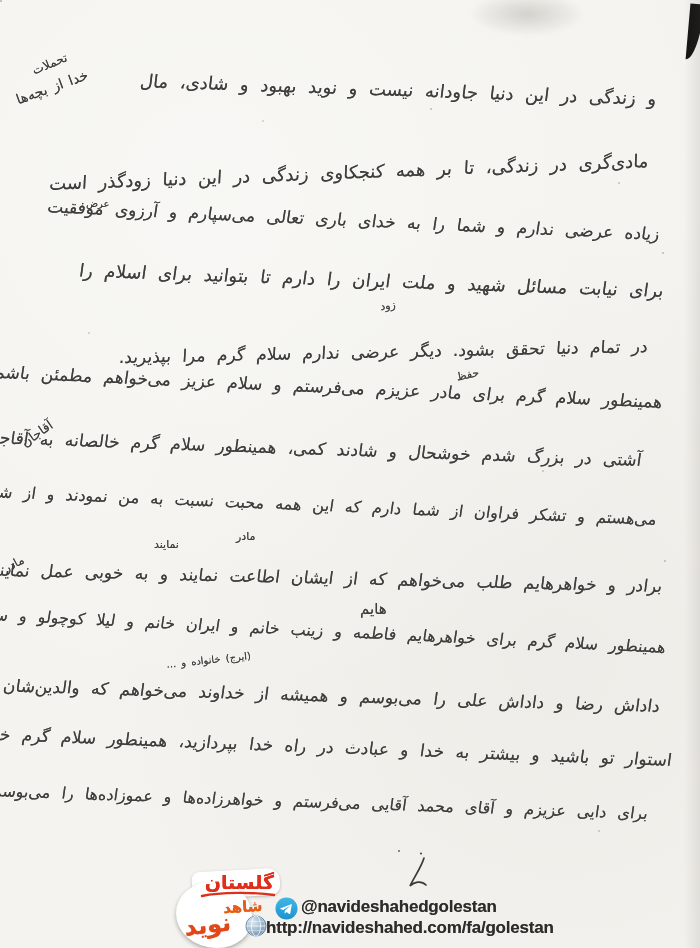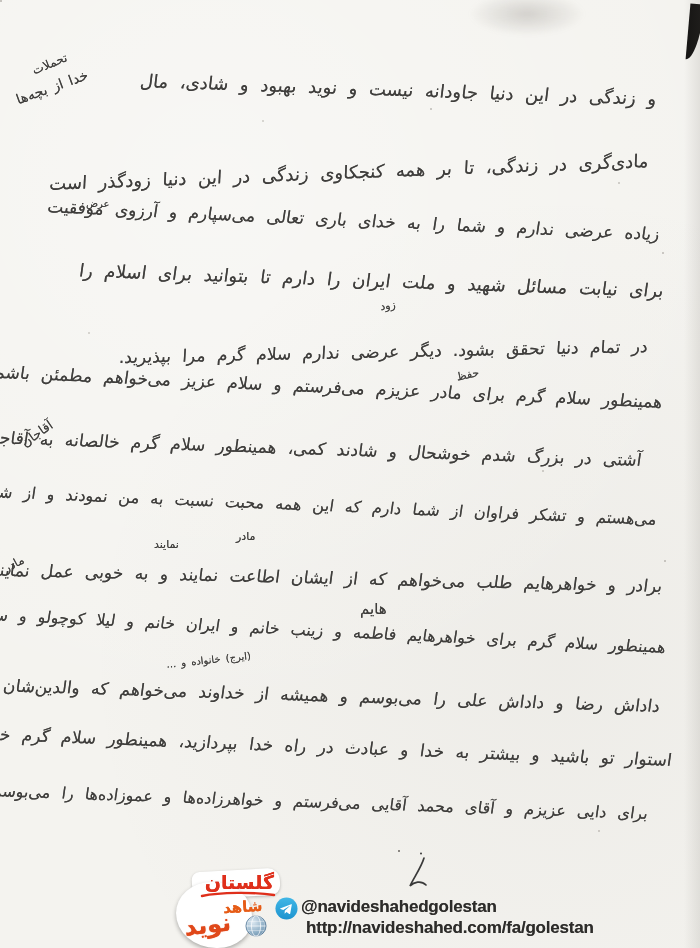--- a/index.html
+++ b/index.html
@@ -87,21 +87,21 @@
   .logo-navid{position:absolute;left:8px;top:42px;font-size:24px;font-weight:bold;
     color:#e0481a;direction:rtl;transform:rotate(-7deg);
     text-shadow:0 0 .8px #e0481a;}
   .tg-icon{position:absolute;left:275px;top:897px;width:23px;height:23px;}
   .globe-icon{position:absolute;left:245px;top:915px;width:22px;height:22px;}
   .handle-text{position:absolute;left:301px;top:897px;
     font-family:"Liberation Sans",sans-serif;font-weight:bold;font-size:17px;
     color:#2d2c2a;letter-spacing:-.2px;text-shadow:0 0 .5px rgba(45,44,42,.6);text-align:right;}
   .url-text{position:absolute;left:266px;top:918px;
     font-family:"Liberation Sans",sans-serif;font-weight:bold;font-size:17px;
-    color:#2d2c2a;letter-spacing:-.2px;text-shadow:0 0 .5px rgba(45,44,42,.6);margin-left:40px;}
+    color:#2d2c2a;letter-spacing:-.2px;text-shadow:0 0 .5px rgba(45,44,42,.6);}
 </style>
 </head>
 <body>
 
 <div class="page">
 
   <div class="smudge-top"></div>
   <div class="wedge"></div>
   <div class="edge-shade"></div>
   <div class="specks"></div>

